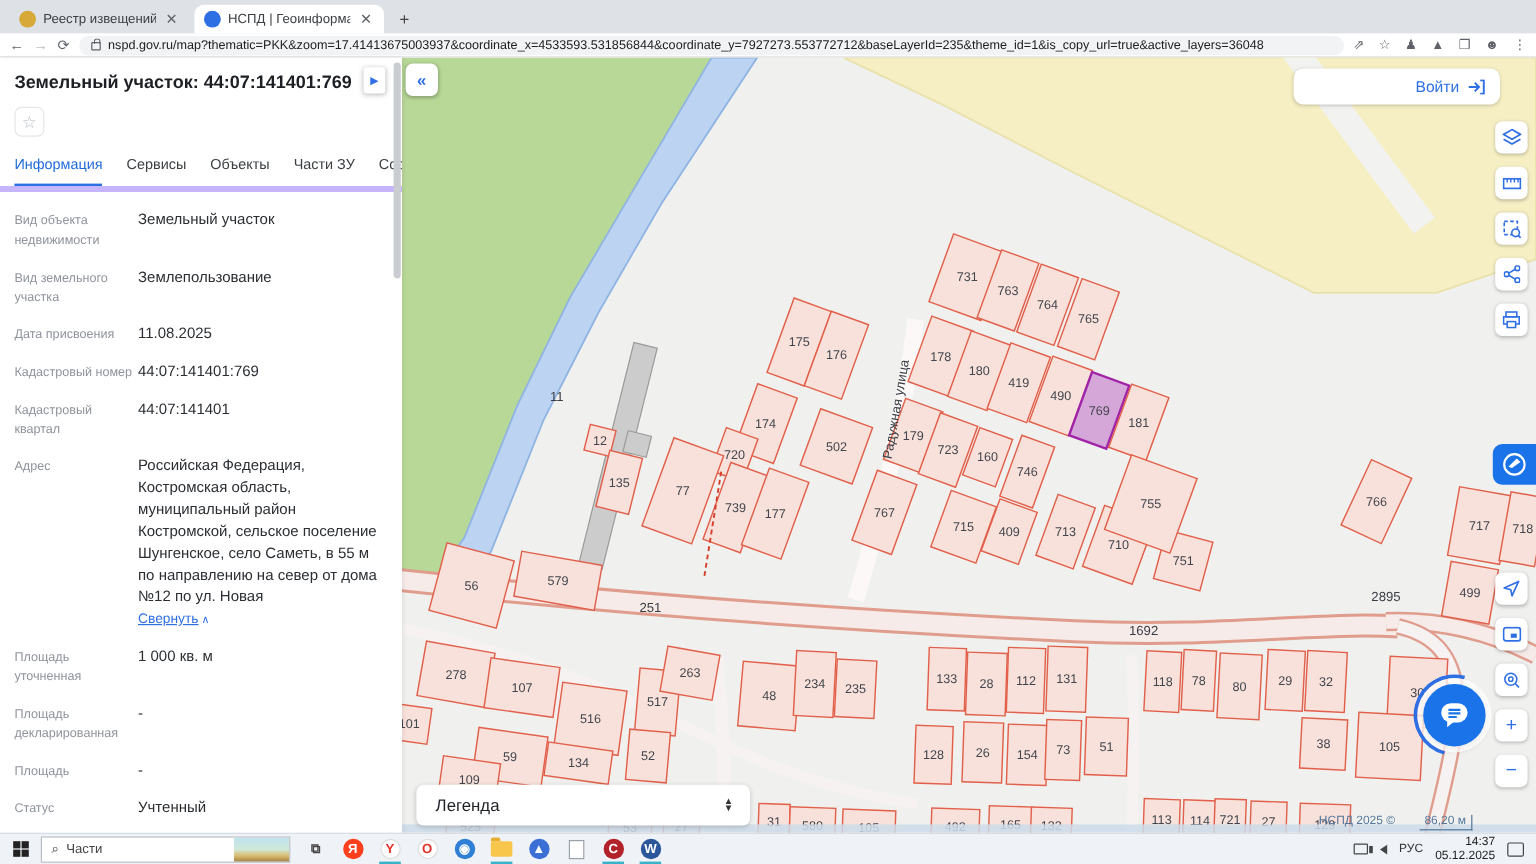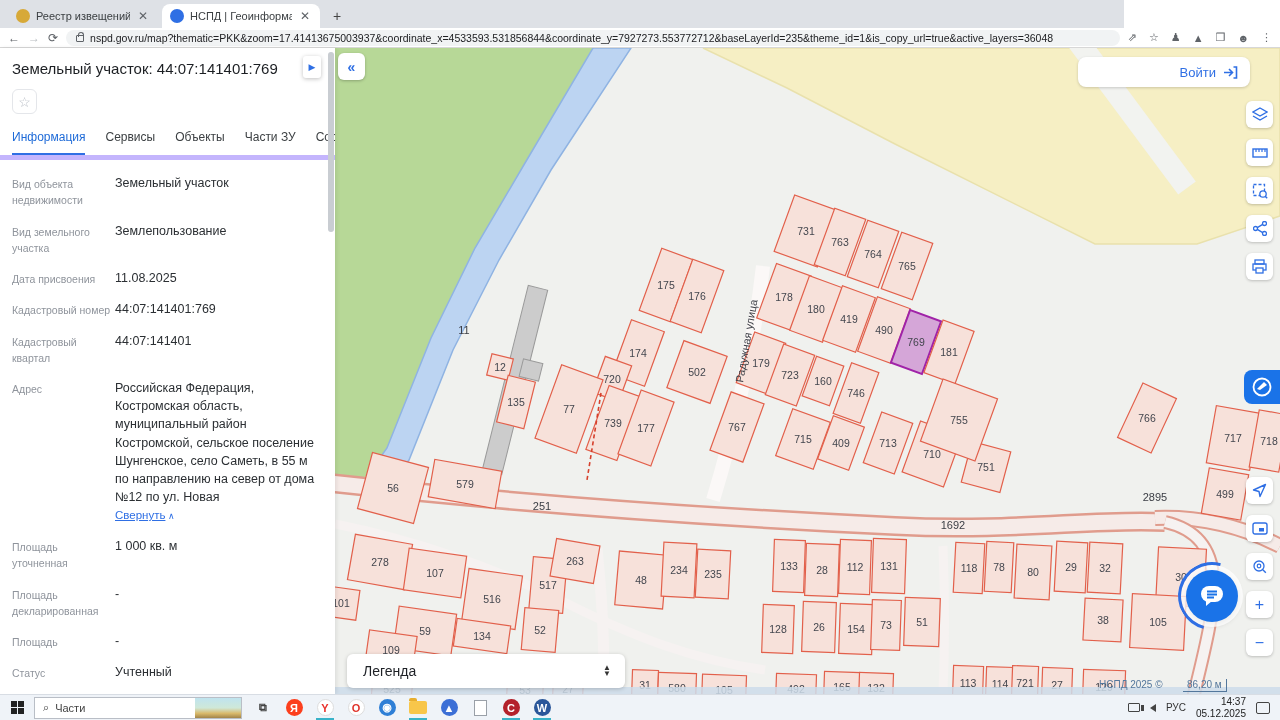--- a/index.html
+++ b/index.html
@@ -1,20 +1,20 @@
 <!DOCTYPE html>
 <html><head>
 <meta charset="utf-8">
 <style>
   * { margin:0; padding:0; box-sizing:border-box; }
   html,body { width:1280px; height:720px; overflow:hidden;
     font-family:"Liberation Sans", sans-serif; background:#fff; }
 
   
-  .tabstrip { position:absolute; left:0; top:0; width:1124px; height:28px; background:#dee1e6; }
+  .tabstrip { position:absolute; left:0; top:0; width:1280px; height:28px; background:#dee1e6; }
   .tab { position:absolute; top:4px; height:24px; display:flex; align-items:center; gap:6px;
          padding:0 8px; font-size:11px; color:#3c4043; width:150px; }
   .tab.inactive { left:8px; border-radius:8px 8px 0 0; }
   .tab.active { left:162px; background:#fff; border-radius:8px 8px 0 0; width:158px; }
   .tab .favicon { width:14px; height:14px; border-radius:50%; flex:0 0 14px; }
   .tab .title { white-space:nowrap; overflow:hidden; flex:1; }
   .tab .close { color:#5f6368; font-size:12px; padding:0 2px; }
   .newtab { position:absolute; left:328px; top:7px; width:18px; height:18px; text-align:center;
             line-height:18px; font-size:14px; color:#444; }
   .urlbar { position:absolute; left:0; top:28px; width:1280px; height:20px; background:#fff;
@@ -26,21 +26,21 @@
              align-items:center; gap:6px; padding:0 10px; font-size:10.5px; color:#202124;
              white-space:nowrap; overflow:hidden; }
   .lock { width:8px; height:7px; border:1px solid #5f6368; border-radius:1px; position:relative; margin-top:2px;}
   .lock:before { content:""; position:absolute; left:1px; top:-4px; width:4px; height:4px;
                  border:1px solid #5f6368; border-bottom:none; border-radius:3px 3px 0 0; }
   .chromeicons { display:flex; gap:12px; align-items:center; font-size:11px; color:#5f6368; }
 
   
   .sidebar { position:absolute; left:0; top:48px; width:335px; height:646px; background:#fff;
              z-index:5; box-shadow:2px 0 4px rgba(0,0,0,.08); overflow:hidden; }
-  .sb-title { font-size:15px; font-weight:400; color:#1c1f23; padding:12px 26px 10px 12px; }
+  .sb-title { font-size:15px; font-weight:700; color:#1c1f23; padding:12px 26px 10px 12px; }
   .star-btn { margin:2px 0 0 12px; width:25px; height:25px; border:1px solid #e4e6ea; border-radius:6px;
               display:flex; align-items:center; justify-content:center; color:#b9bec6; font-size:14px; }
   .sb-tabs { display:flex; gap:20px; padding:16px 0 0 12px; font-size:12px; color:#3c4043;
              border-bottom:5px solid #c4b5fd; position:relative; }
   .sb-tab { padding-bottom:9px; white-space:nowrap; }
   .sb-tab.active { color:#1f6bd8; border-bottom:2px solid #2f6fe4; }
   .tab-arrow { position:absolute; right:14px; top:8px; width:18px; height:22px; background:#fff;
                box-shadow:0 1px 4px rgba(0,0,0,.25); border-radius:3px; color:#2f6fe4;
                font-size:9px; display:flex; align-items:center; justify-content:center; }
   .fields { padding:14px 14px 0 12px; }

